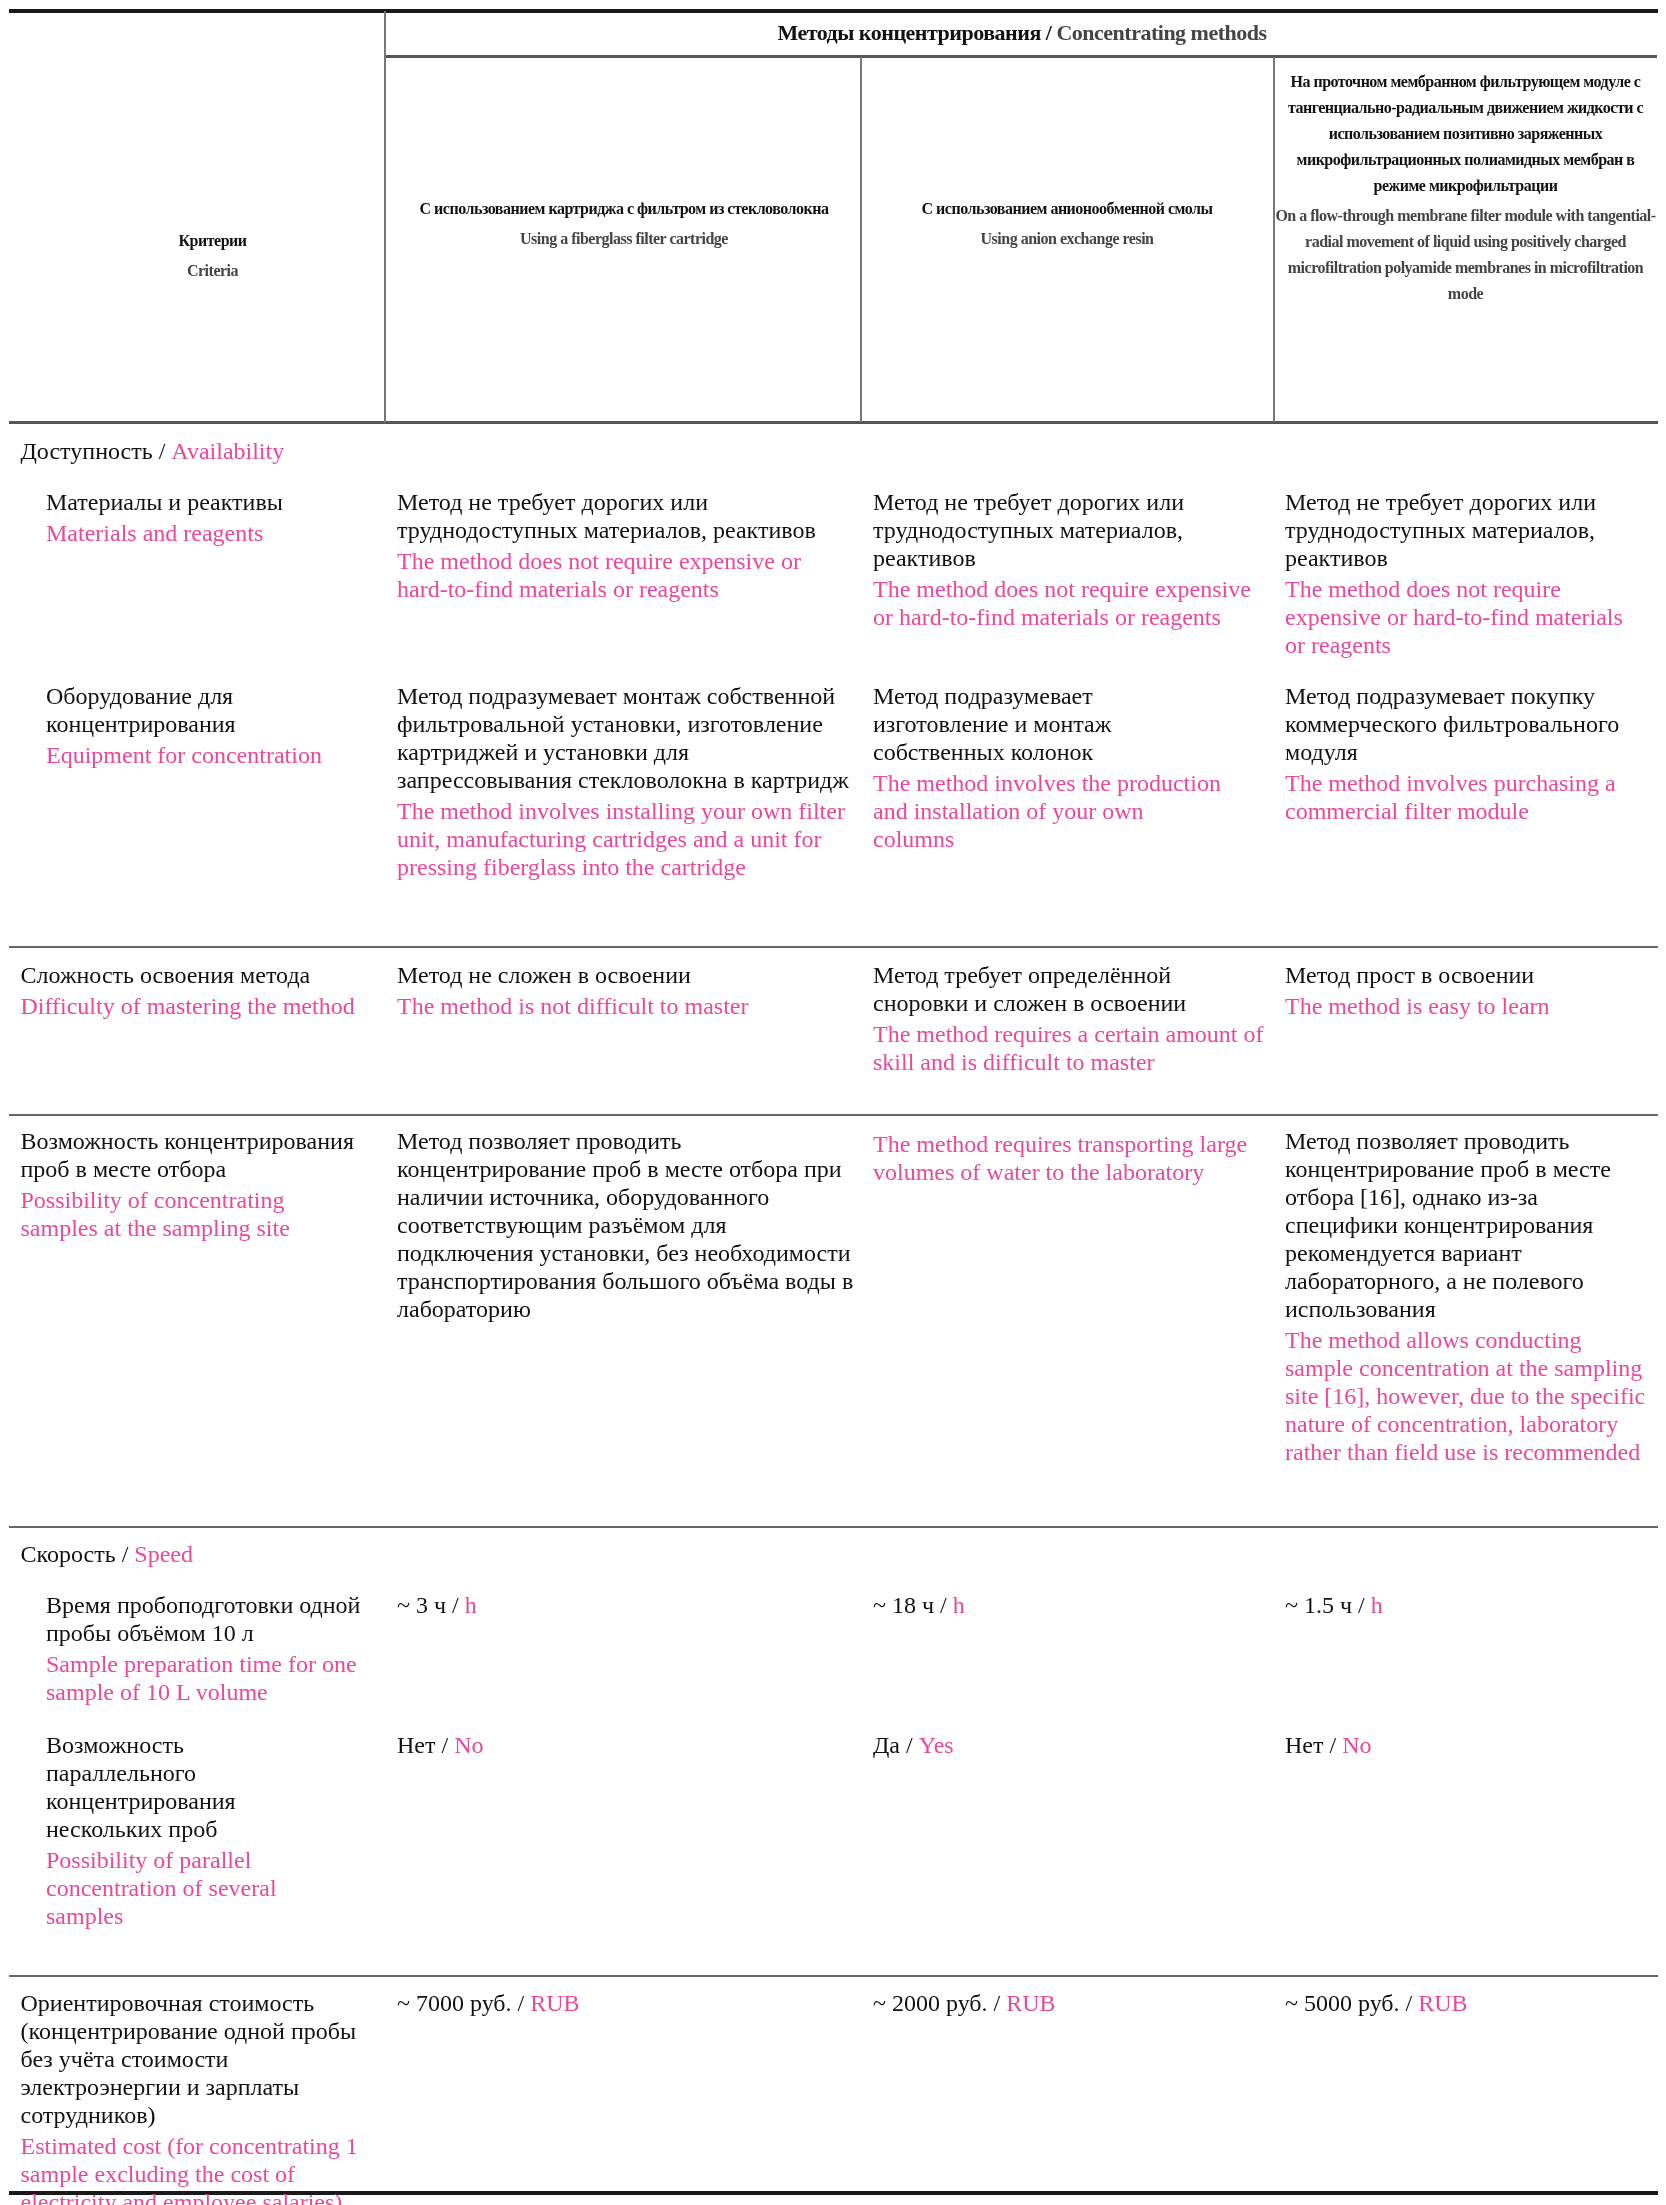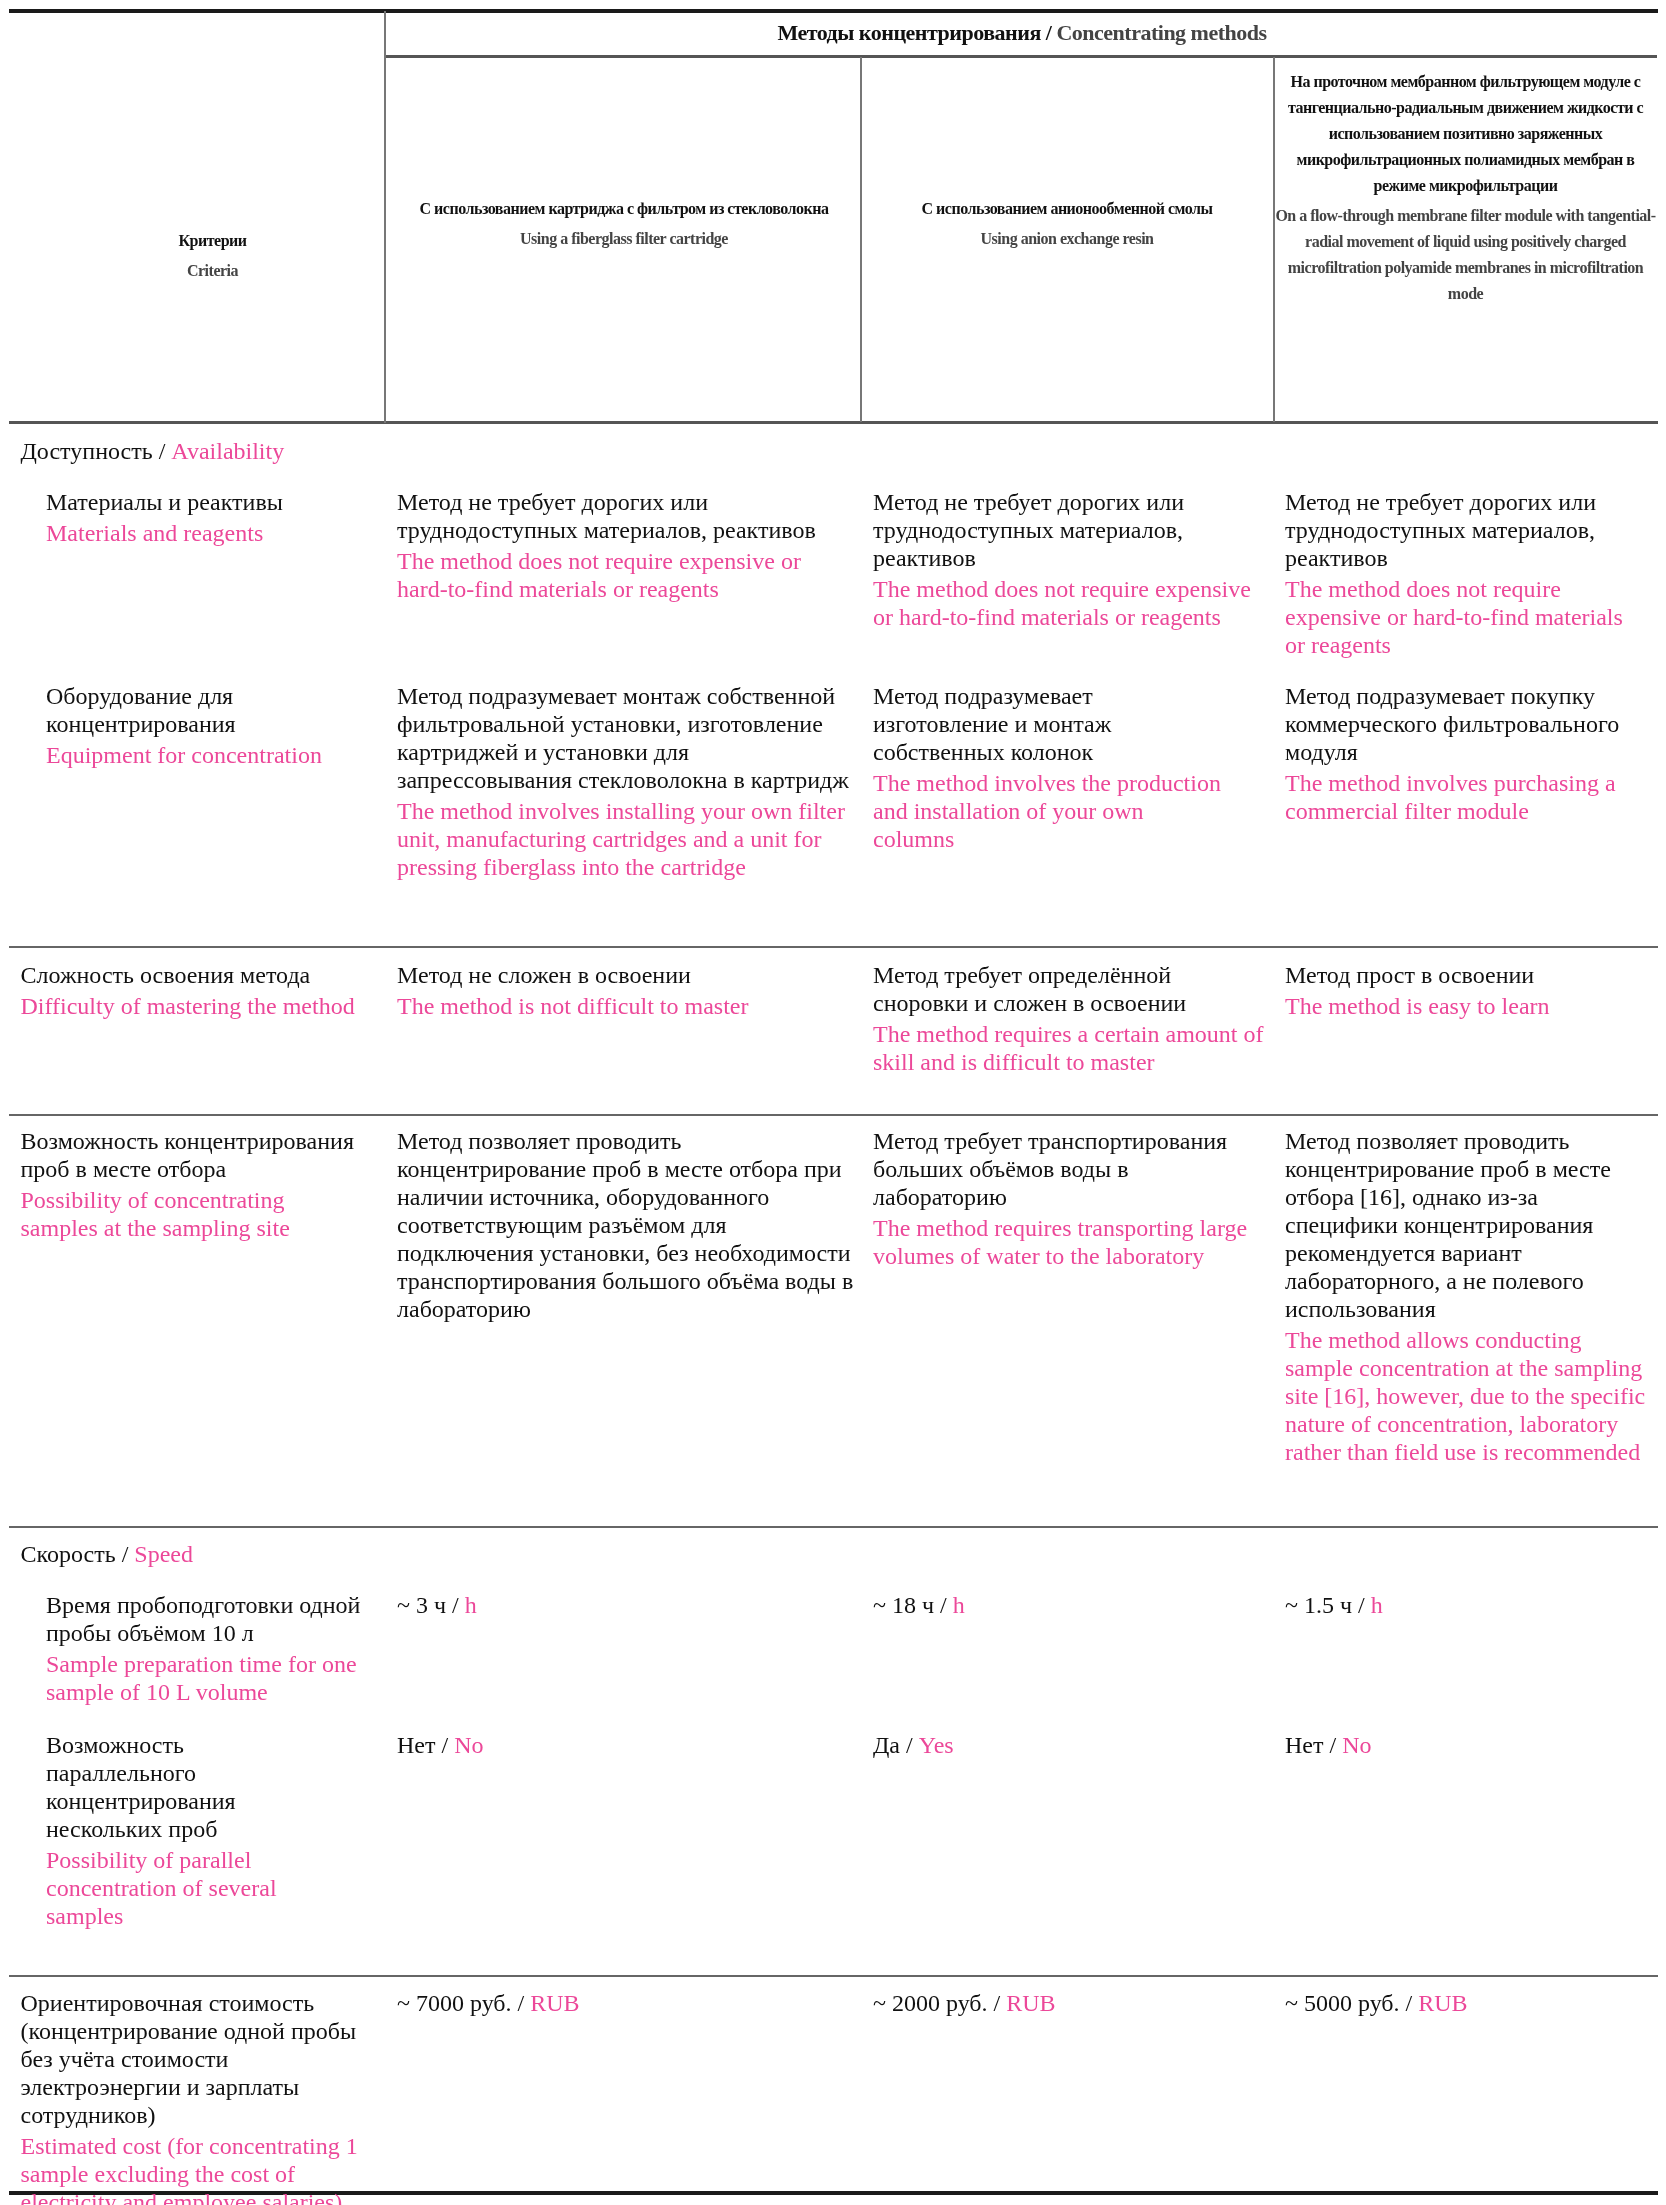--- a/index.html
+++ b/index.html
@@ -121,21 +121,20 @@
 </div>
 
 <div class="cell" style="left:20.5px; top:1127px; width:339px;">
   <span class="ru">Возможность концентрирования проб в месте отбора</span>
   <span class="en">Possibility of concentrating samples at the sampling site</span>
 </div>
 <div class="cell" style="left:397px; top:1127px; width:459px;">
   <span class="ru">Метод позволяет проводить концентрирование проб в месте отбора при наличии источника, оборудованного соответствующим разъёмом для подключения установки, без необходимости транспортирования большого объёма воды в лабораторию</span>
 </div>
 <div class="cell" style="left:873px; top:1127px; width:392px;">
-  <span class="ru">Метод требует транспортирования больших объёмов воды в лабораторию</span>
   <span class="en">The method requires transporting large volumes of water to the laboratory</span>
 </div>
 <div class="cell" style="left:1285px; top:1127px; width:370px;">
   <span class="ru">Метод позволяет проводить концентрирование проб в месте отбора [16], однако из-за специфики концентрирования рекомендуется вариант лабораторного, а не полевого использования</span>
   <span class="en">The method allows conducting sample concentration at the sampling site [16], however, due to the specific nature of concentration, laboratory rather than field use is recommended</span>
 </div>
 
 <div class="cell inline" style="left:20.5px; top:1540px;">
   <span class="ru">Скорость</span><span class="sep"> / </span><span class="en">Speed</span>
 </div>

